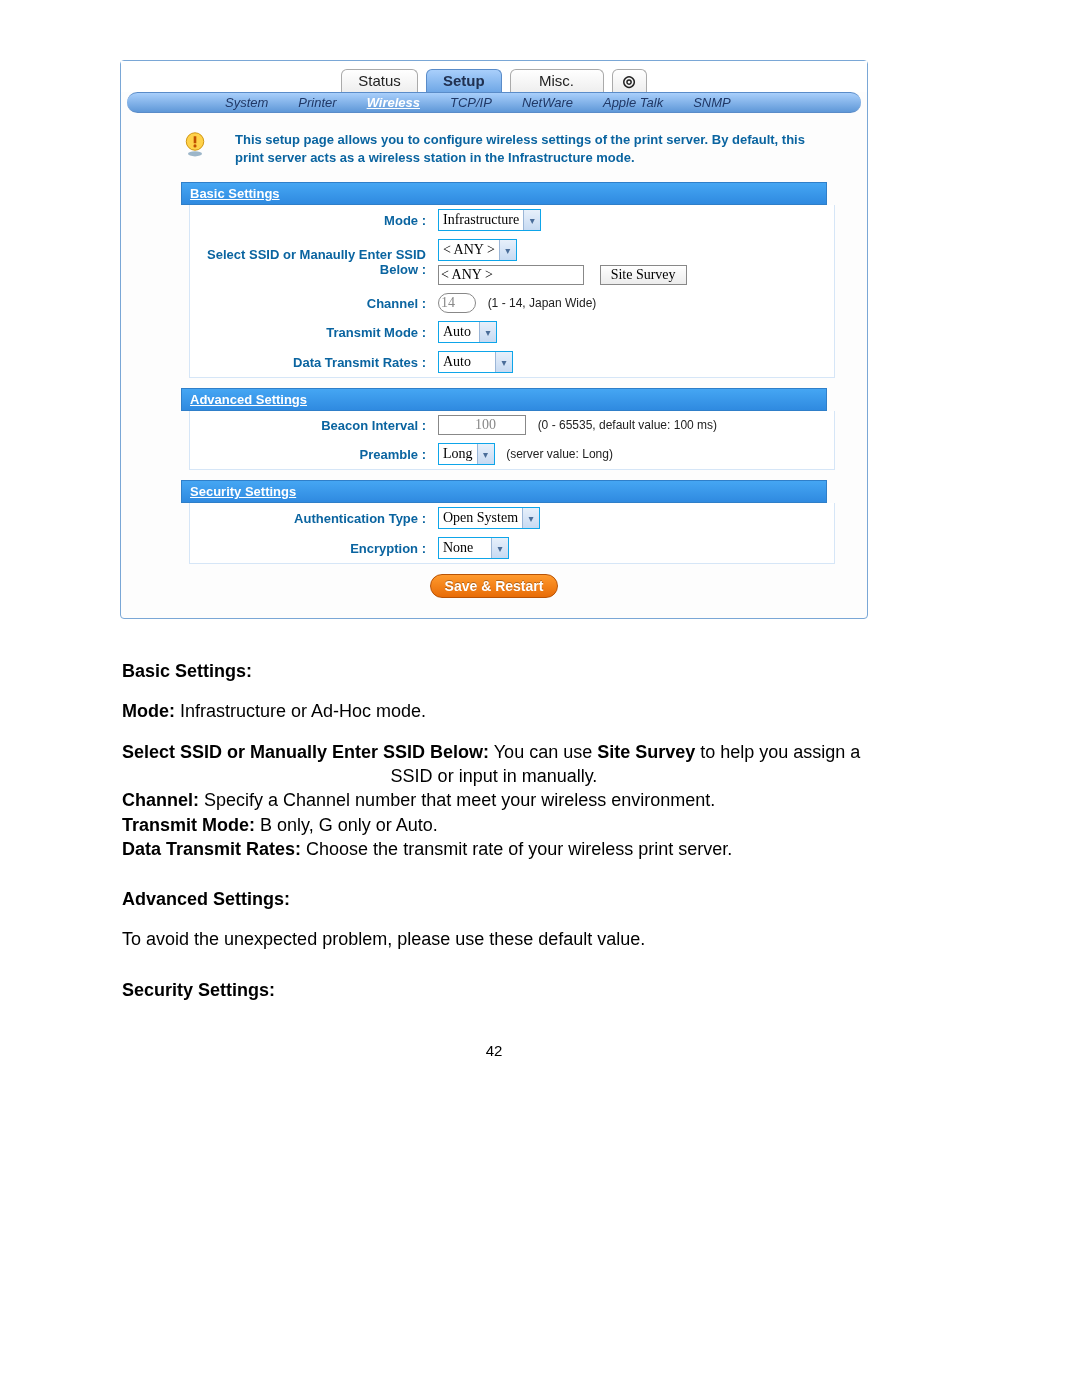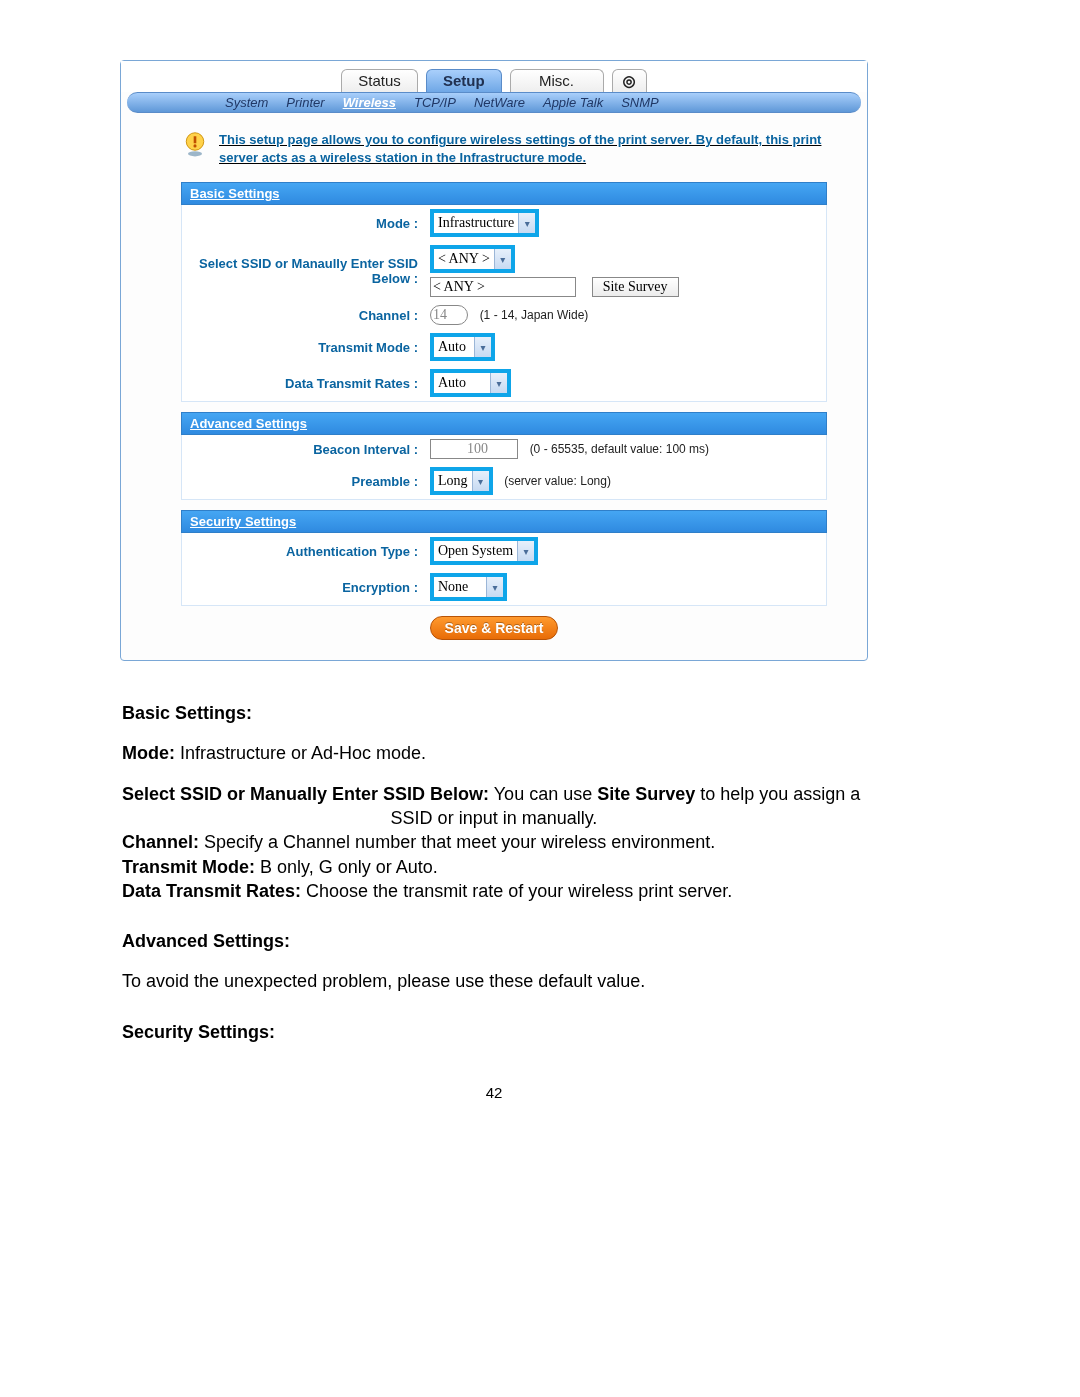--- a/index.html
+++ b/index.html
@@ -47,39 +47,38 @@
   }
   .tab.misc { min-width: 60px; }
   .tab.power { padding: 2px 10px; font-weight: bold; }
   .subnav {
     background: linear-gradient(#a9cffb, #5f98d8);
     border-top: 1px solid #5a8cc9;
     border-bottom: 1px solid #5a8cc9;
     border-radius: 12px;
     margin: 0 6px;
     display: flex;
-    gap: 2px;
+    gap: 14px;
     padding: 2px 0 2px 90px;
     font-size: 13px;
     color: #203866;
     font-style: italic;
   }
   .subnav span { padding: 0 8px; }
   .subnav .active {
     color: #fff;
     font-weight: bold;
     text-decoration: underline;
     font-style: italic;
   }
   .info-row {
     display: flex;
     align-items: flex-start;
-    gap: 10px;
+    gap: 26px;
     padding: 18px 40px 10px 60px;
-    text-decoration: underline;
   }
   .info-icon {
     width: 28px; height: 28px;
     flex-shrink: 0;
   }
   .info-text {
     color: #0a64a0;
     font-weight: bold;
     font-size: 13px;
     line-height: 1.35;
@@ -95,20 +94,21 @@
     padding: 3px 8px;
     text-decoration: underline;
     border: 1px solid #2f7fc9;
   }
   .form-table {
     width: 100%;
     border-collapse: collapse;
     border: 1px solid #d6e6f7;
     border-top: none;
     background: #fff;
+    margin-left: 8px;
   }
   .form-table td {
     padding: 4px 6px;
     vertical-align: middle;
     font-size: 13px;
   }
   .label-cell {
     width: 230px;
     text-align: right;
     color: #0a64a0;
@@ -124,21 +124,21 @@
     background: #fff;
     padding: 0 2px;
   }
   .text-input { width: 120px; height: 18px; color:#888; }
   .text-input.ssid { width: 140px; color:#000; }
   .text-input.chan { width: 32px; color:#888;border-radius:10px; }
   .text-input.beacon { width: 48px; color:#888;padding-left:36px; }
   .dropdown {
     display: inline-flex;
     align-items: center;
-    border: 4px solid #0ea5e9;
+    border: 1px solid #0ea5e9;
     background: #fff;
     font-family: "Times New Roman", serif;
     font-size: 14px;
     height: 20px;
   }
   .dropdown .dd-val { padding: 0 4px; }
   .dropdown .dd-btn {
     width: 16px; height: 100%;
     background: linear-gradient(#e7f0fb, #c7daf2);
     border-left: 1px solid #9bb6d7;

